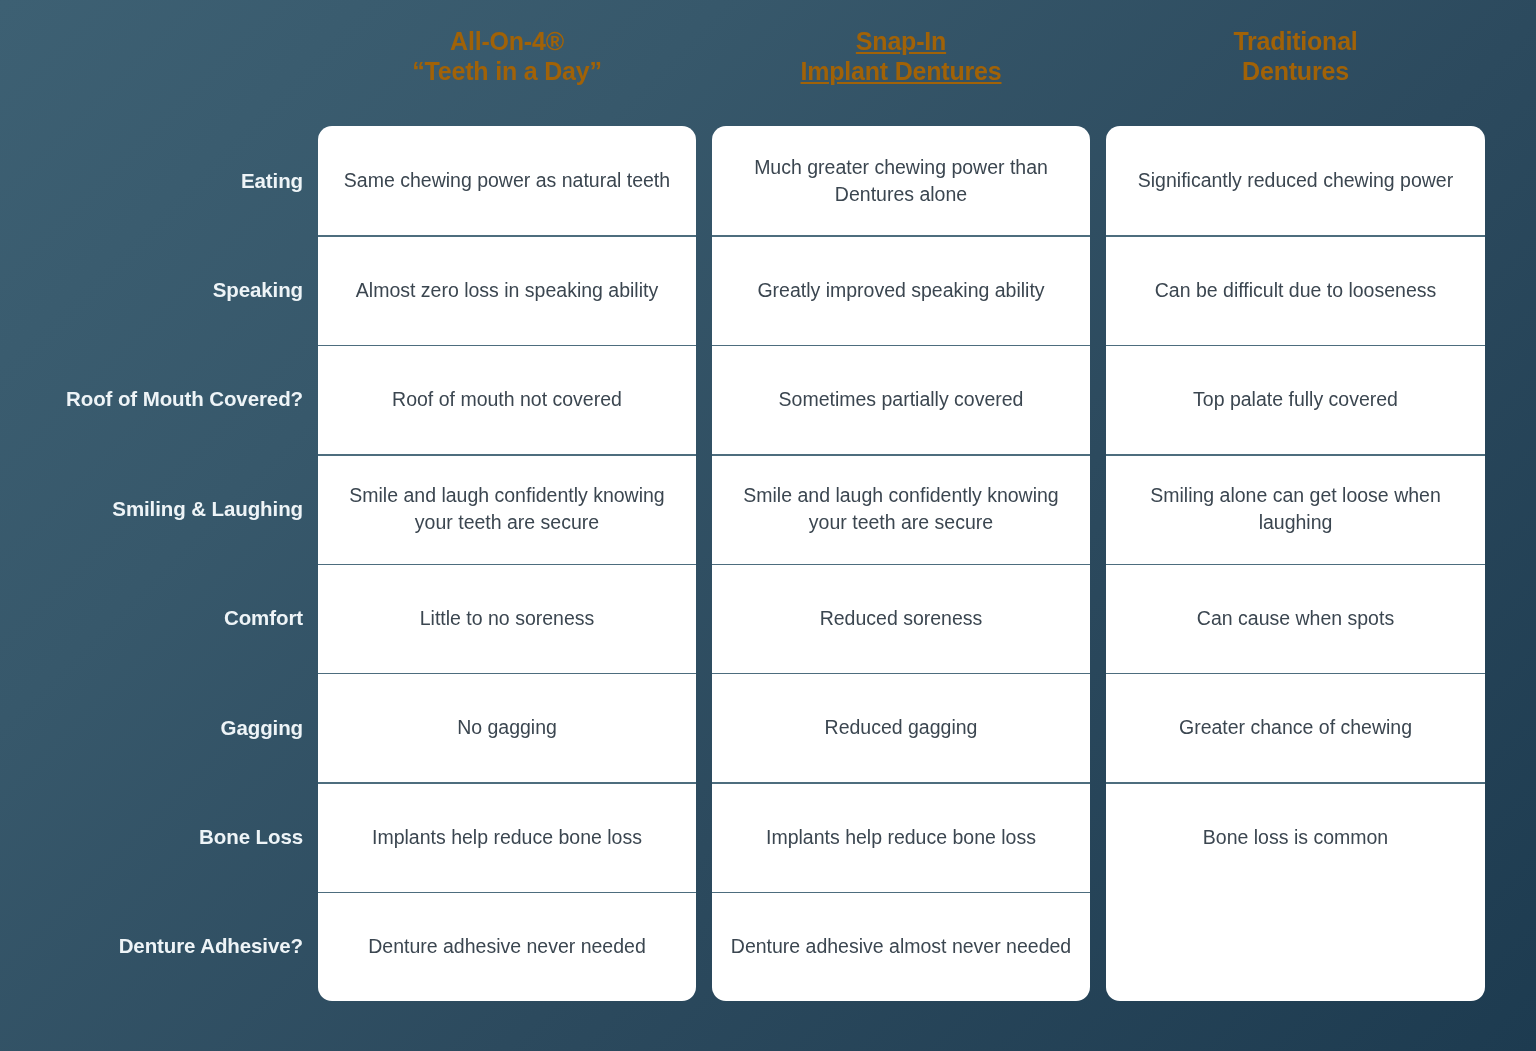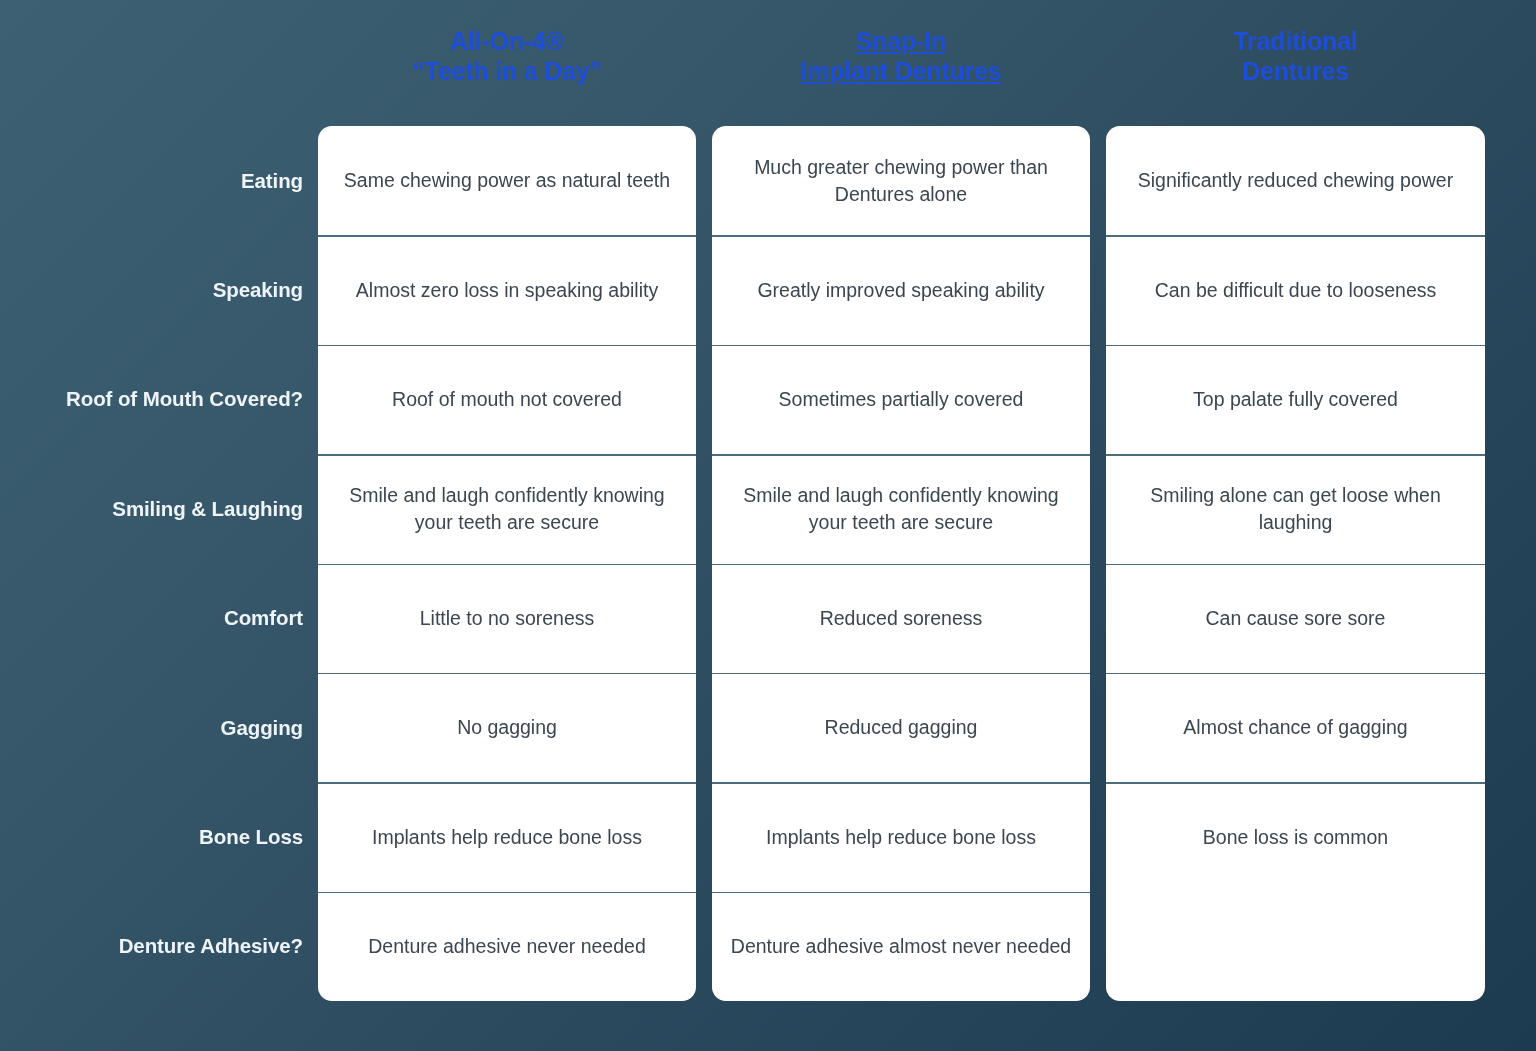--- a/index.html
+++ b/index.html
@@ -34,21 +34,21 @@
     grid-template-rows: 126px repeat(8, 109.4px) 50px;
   }
 
   
   .col-header {
     grid-row: 1;
     display: flex;
     align-items: center;
     justify-content: center;
     text-align: center;
-    color: #1d4ed8;
+    color: #a16207;
     font-size: 25px;
     font-weight: bold;
     line-height: 1.22;
     letter-spacing: -0.2px;
     padding-bottom: 14px;
   }
   .col-header-1 { grid-column: 3; }
   .col-header-2 { grid-column: 5; text-decoration: underline; }
   .col-header-3 { grid-column: 7; }
 
@@ -153,26 +153,26 @@
     <div class="cell col3 sep" style="grid-row:4">Top palate fully covered</div>
 
     <div class="row-label" style="grid-row:5">Smiling &amp; Laughing</div>
     <div class="cell col1 sep" style="grid-row:5">Smile and laugh confidently knowing your teeth are secure</div>
     <div class="cell col2 sep" style="grid-row:5">Smile and laugh confidently knowing your teeth are secure</div>
     <div class="cell col3 sep" style="grid-row:5">Smiling alone can get loose when laughing</div>
 
     <div class="row-label" style="grid-row:6">Comfort</div>
     <div class="cell col1 sep" style="grid-row:6">Little to no soreness</div>
     <div class="cell col2 sep" style="grid-row:6">Reduced soreness</div>
-    <div class="cell col3 sep" style="grid-row:6">Can cause sore sore</div>
+    <div class="cell col3 sep" style="grid-row:6">Can cause when spots</div>
 
     <div class="row-label" style="grid-row:7">Gagging</div>
     <div class="cell col1 sep" style="grid-row:7">No gagging</div>
     <div class="cell col2 sep" style="grid-row:7">Reduced gagging</div>
-    <div class="cell col3 sep" style="grid-row:7">Almost chance of gagging</div>
+    <div class="cell col3 sep" style="grid-row:7">Greater chance of chewing</div>
 
     <div class="row-label" style="grid-row:8">Bone Loss</div>
     <div class="cell col1 sep" style="grid-row:8">Implants help reduce bone loss</div>
     <div class="cell col2 sep" style="grid-row:8">Implants help reduce bone loss</div>
     <div class="cell col3 sep" style="grid-row:8">Bone loss is common</div>
 
     <div class="row-label" style="grid-row:9">Denture Adhesive?</div>
     <div class="cell col1 sep" style="grid-row:9">Denture adhesive never needed</div>
     <div class="cell col2 sep" style="grid-row:9">Denture adhesive almost never needed</div>
 

